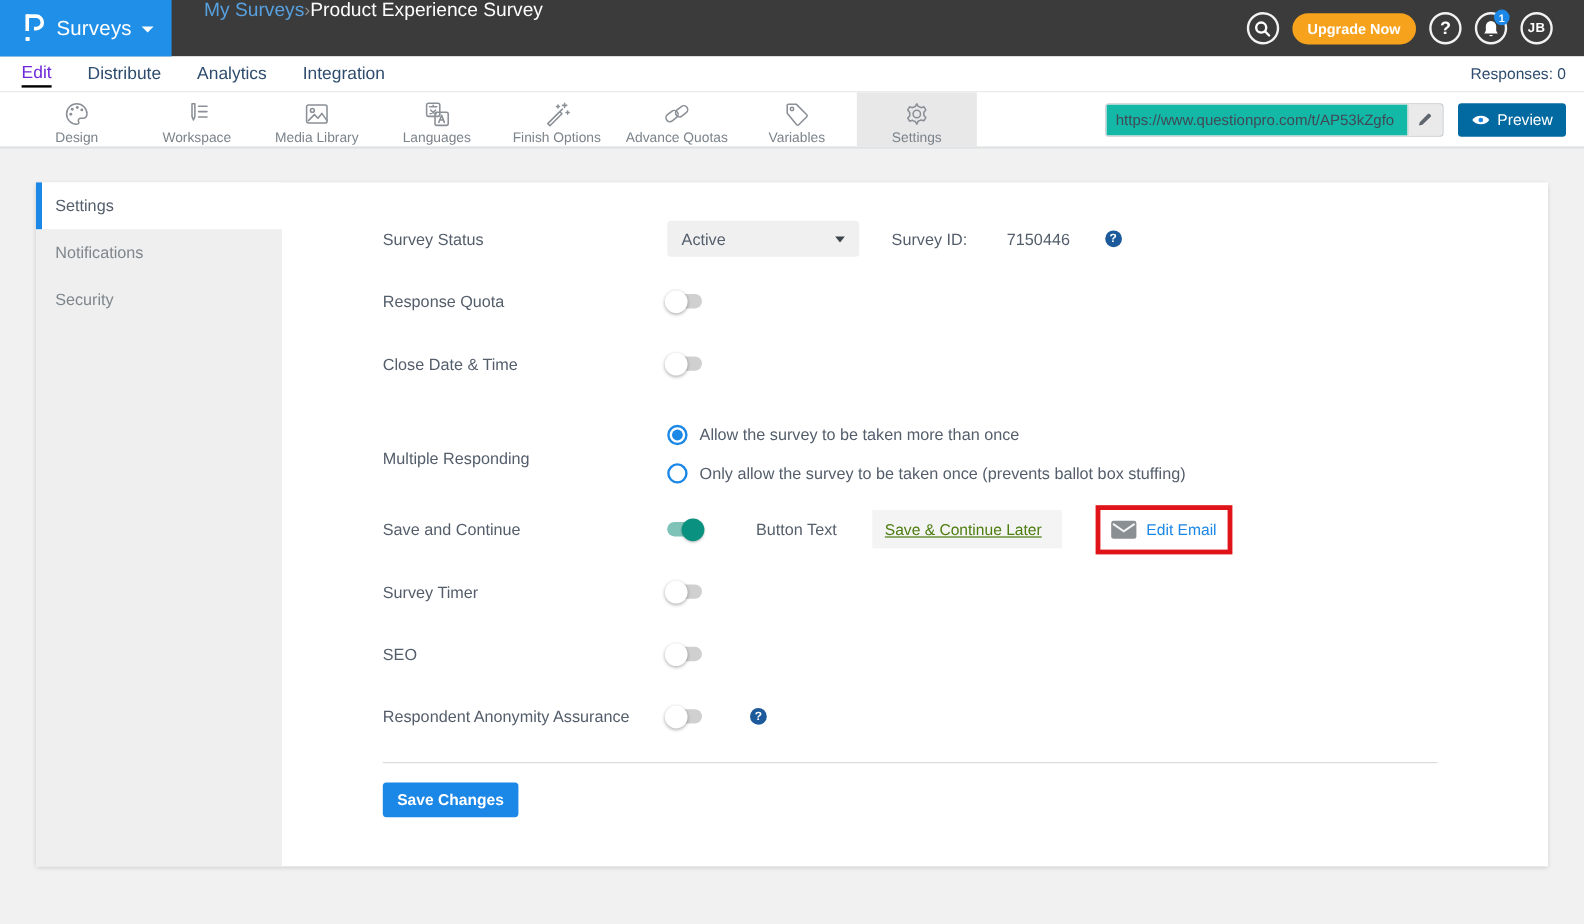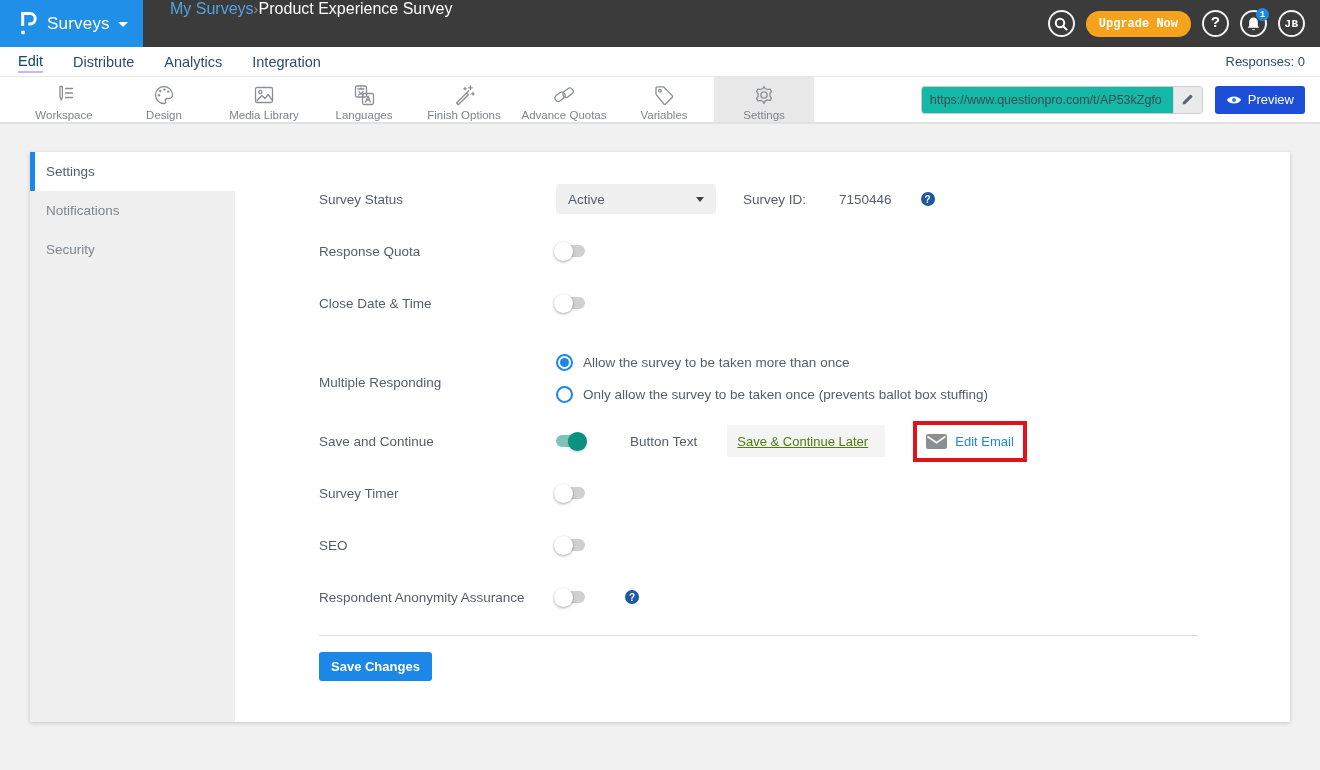--- a/index.html
+++ b/index.html
@@ -8,45 +8,45 @@
 
 
 .topbar { height:47px; background:#3b3b3b; display:flex; align-items:stretch; color:#fff; }
 .logo-box { width:143px; background:#1f8fe8; display:flex; align-items:center; justify-content:flex-start; padding-left:18px; gap:8px; cursor:pointer; }
 .logo-box .logo-text { font-size:17px; font-weight:500; letter-spacing:.2px; }
 .caret-down { width:0; height:0; border-left:5px solid transparent; border-right:5px solid transparent; border-top:5px solid #fff; margin-top:2px; }
 .breadcrumb { display:flex; align-items:flex-start; padding-left:27px; font-size:16px; }
 .bc-parent { color:#57a0e0; cursor:pointer; }
 .bc-sep { color:#8b8b8b; font-size:15px; }
 .bc-current { color:#fdfdfd; }
-.topbar-right { margin-left:auto; display:flex; align-items:center; gap:11px; padding-right:15px;font-family:Liberation Mono, monospace; }
+.topbar-right { margin-left:auto; display:flex; align-items:center; gap:11px; padding-right:26px; }
 .circ { width:27px; height:27px; border:2px solid #f2f2f2; border-radius:50%; display:flex; align-items:center; justify-content:center; position:relative; cursor:pointer; flex:none; }
 .circ svg { display:block; }
 .circ.help { font-size:15px; font-weight:bold; color:#fff; }
 .circ.avatar { font-size:11px; font-weight:bold; letter-spacing:.3px; }
 .badge { position:absolute; top:-4px; right:-4px; background:#1b87e6; width:13px; height:13px; border-radius:50%; font-size:9px; font-weight:bold; display:flex; align-items:center; justify-content:center; }
 .upgrade-btn { background:#f6a21d; border:none; color:#fff; font-family:inherit; font-size:12px; font-weight:bold; height:26px; padding:0 13px; border-radius:13px; cursor:pointer; }
 
 
 .main-nav { height:30px; background:#fff; display:flex; align-items:center; padding:0 15px 0 18px; border-bottom:1px solid #e6e8ea; }
 .nav-tab { font-size:14.5px; font-weight:500; color:#2e4c6e; margin-right:30px; cursor:pointer; padding:3px 0 2px; }
-.nav-tab.active { color:#0c4a6e; border-bottom:2px solid #c4b5fd; }
+.nav-tab.active { color:#6d28d9; border-bottom:2px solid #000000; }
 .responses { margin-left:auto; font-size:13px; font-weight:500; color:#2e4c6e; }
 
 
 .toolbar { height:47px; background:#fff; display:flex; align-items:stretch; border-bottom:2px solid #dfe1e3; padding-left:14px; }
 .tool-item { width:100px; display:flex; flex-direction:column; align-items:center; justify-content:center; gap:1px; cursor:pointer; padding-top:3px; }
 .tool-item.active { background:#e8e8e9; }
 .tool-item svg { display:block; }
 .tool-label { font-size:11.5px; color:#7c848b; }
 .toolbar-right { margin-left:auto; display:flex; align-items:center; gap:12px; padding-right:15px; }
 .url-box { width:282px; height:28px; border:1px solid #c9cdd1; border-radius:3px; background:#fff; display:flex; align-items:stretch; overflow:hidden; }
 .url-input { flex:1; border:none; outline:none; font-family:inherit; font-size:12.5px; color:#3f4a56; padding:0 2px 0 8px; background:#14b8a6; min-width:0; }
 .url-edit { width:29px; background:#eaeaea; display:flex; align-items:center; justify-content:center; cursor:pointer; border-left:1px solid #d7d7d7; flex:none; }
-.preview-btn { height:28px; background:#1d4ed8; border:none; border-radius:3px; color:#fff; font-family:inherit; font-size:13px; font-weight:500; padding:0 11px; display:flex; align-items:center; gap:6px; cursor:pointer; }
+.preview-btn { height:28px; background:#0369a1; border:none; border-radius:3px; color:#fff; font-family:inherit; font-size:13px; font-weight:500; padding:0 11px; display:flex; align-items:center; gap:6px; cursor:pointer; }
 
 
 .card { position:absolute; left:30px; top:152px; width:1260px; height:570px; background:#fff; box-shadow:0 1px 4px rgba(0,0,0,.18); display:flex; }
 .sidebar { width:205px; flex:none; background:#efefef; }
 .side-item { height:39px; display:flex; align-items:center; padding-left:16px; font-size:13.5px; color:#7e868d; cursor:pointer; }
 .side-item.active { background:#fff; border-left:5px solid #1b87e6; padding-left:11px; color:#545e6b; }
 
 .content { flex:1; padding:21px 0 0 84px; }
 .row { display:flex; align-items:center; height:52px; }
 .row.tall { height:86px; align-items:center; padding-top:12px; }
@@ -128,34 +128,34 @@
   <span class="nav-tab active">Edit</span>
   <span class="nav-tab">Distribute</span>
   <span class="nav-tab">Analytics</span>
   <span class="nav-tab">Integration</span>
   <span class="responses">Responses: 0</span>
 </nav>
 
 <div class="toolbar">
   <div class="tool-item">
     <svg width="26" height="26" viewBox="0 0 26 26">
-      <path class="icon-stroke" d="M9 4.5 v10.5 l1.2 3 1.2-3 V4.5 z"></path>
-      <path class="icon-stroke" d="M14.5 6.5 h7 M14.5 11 h7 M14.5 15.5 h7"></path>
-    </svg>
-    <span class="tool-label">Workspace</span>
-  </div>
-  <div class="tool-item">
-    <svg width="26" height="26" viewBox="0 0 26 26">
       <path class="icon-stroke" d="M13 4.5 a8.5 8.5 0 1 0 0 17 c1.5 0 2.1-1 1.5-2.1 -.7-1.4.2-2.9 1.8-2.9 h1.9 a3.3 3.3 0 0 0 3.3-3.6 A8.5 8.5 0 0 0 13 4.5z"></path>
       <circle cx="9.2" cy="9" r="1.2" fill="#8a9096"></circle>
       <circle cx="13.4" cy="7.6" r="1.2" fill="#8a9096"></circle>
       <circle cx="17.2" cy="9.6" r="1.2" fill="#8a9096"></circle>
       <circle cx="8" cy="13.2" r="1.2" fill="#8a9096"></circle>
     </svg>
     <span class="tool-label">Design</span>
+  </div>
+  <div class="tool-item">
+    <svg width="26" height="26" viewBox="0 0 26 26">
+      <path class="icon-stroke" d="M9 4.5 v10.5 l1.2 3 1.2-3 V4.5 z"></path>
+      <path class="icon-stroke" d="M14.5 6.5 h7 M14.5 11 h7 M14.5 15.5 h7"></path>
+    </svg>
+    <span class="tool-label">Workspace</span>
   </div>
   <div class="tool-item">
     <svg width="26" height="26" viewBox="0 0 26 26">
       <rect class="icon-stroke" x="4.5" y="5.5" width="17" height="15" rx="1.5"></rect>
       <circle class="icon-stroke" cx="9.3" cy="10" r="1.6"></circle>
       <path class="icon-stroke" d="M6 18.5 l5-5 3 3 3.2-4 4.3 6"></path>
     </svg>
     <span class="tool-label">Media Library</span>
   </div>
   <div class="tool-item">

